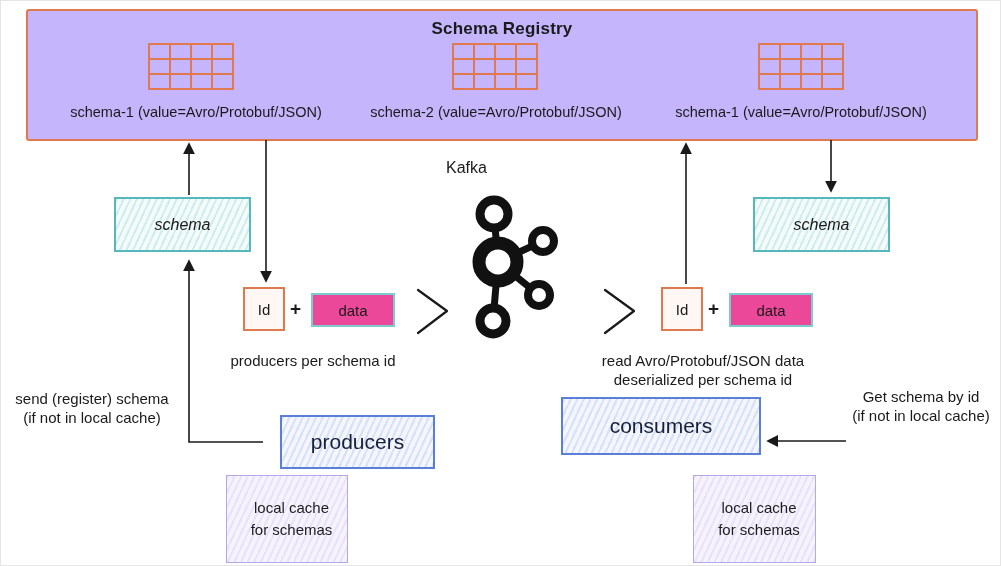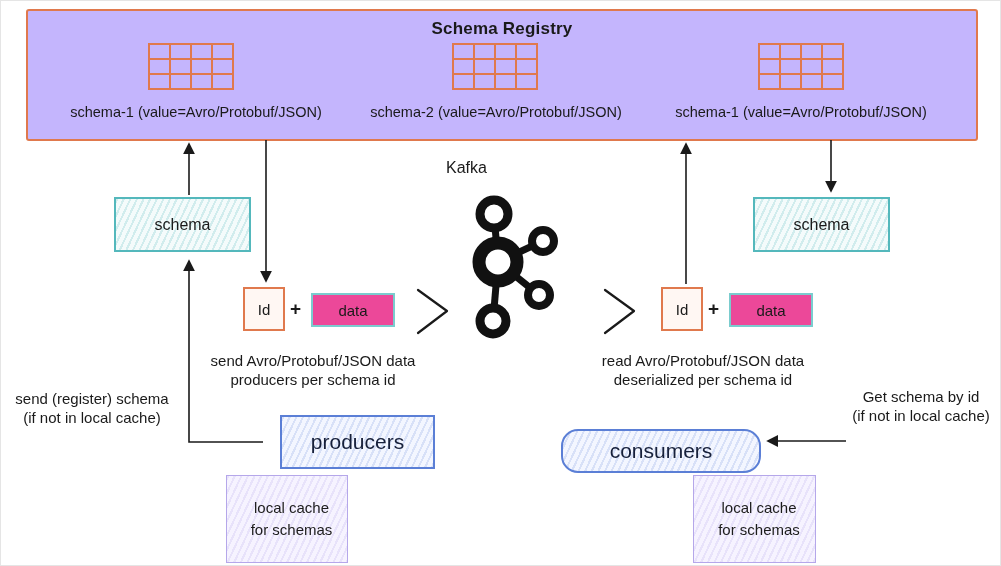--- a/index.html
+++ b/index.html
@@ -28,21 +28,21 @@
 
   .sketch-teal { border:2px solid #54b8bc;
     background:repeating-linear-gradient(115deg, rgba(84,184,188,.22) 0 2px, rgba(255,255,255,0) 2px 6px), #f4fbfb; }
   .sketch-blue { border:2px solid #5b7fd6;
     background:repeating-linear-gradient(115deg, rgba(91,127,214,.18) 0 2px, rgba(255,255,255,0) 2px 6px), #f3f6ff; }
   .sketch-purple { border:1.5px solid #b5a7ea;
     background:repeating-linear-gradient(115deg, rgba(181,167,234,.22) 0 2px, rgba(255,255,255,0) 2px 6px), #f6f3ff;padding-left:9px; }
   .box-orange { border:2px solid #e0794d; background:#fff7f3; }
   .box-teal-light { border:2px solid #7accce; background:#ec4899; }
 
-  .schema-box { font-size:16px; }
+  .schema-box { font-size:16px;font-style:italic; }
   .id-box { font-size:15px; }
   .data-box { font-size:15px; }
   .plus { position:absolute; font-size:19px; font-weight:bold; z-index:3; }
 
   .note { position:absolute; font-size:15px; line-height:19px; text-align:center; z-index:3; }
   .actor-box { font-size:21px; color:#17203a; }
   .cache-box { font-size:15px; line-height:22px; flex-direction:column; color:#1c1c1c; }
 
   .kafka-label { position:absolute; left:445px; top:158px; width:130px; text-align:left;
     font-size:16px; z-index:3; }
@@ -139,21 +139,20 @@
 
   <div class="node box-orange id-box" style="left:242px; top:286px; width:42px; height:44px;">
     <span>Id</span>
   </div>
   <div class="plus" style="left:289px; top:297px;">+</div>
   <div class="node box-teal-light data-box" style="left:310px; top:292px; width:84px; height:34px;">
     <span>data</span>
   </div>
 
   <div class="note" style="left:192px; top:350px; width:240px;">
-    <div>send Avro/Protobuf/JSON data</div>
     <div>producers per schema id</div>
   </div>
 
   <div class="note" style="left:5px; top:388px; width:172px;">
     <div>send (register) schema</div>
     <div>(if not in local cache)</div>
   </div>
 
   <div class="node sketch-blue actor-box" style="left:262px; top:414px; width:155px; height:54px;margin-left:17px;">
     <span>producers</span>
@@ -179,21 +178,21 @@
   <div class="note" style="left:582px; top:350px; width:240px;">
     <div>read Avro/Protobuf/JSON data</div>
     <div>deserialized per schema id</div>
   </div>
 
   <div class="note" style="left:840px; top:386px; width:160px;">
     <div>Get schema by id</div>
     <div>(if not in local cache)</div>
   </div>
 
-  <div class="node sketch-blue actor-box" style="left:560px; top:428px; width:200px; height:44px;border-radius:17px;">
+  <div class="node sketch-blue actor-box" style="left:560px; top:396px; width:200px; height:58px;">
     <span>consumers</span>
   </div>
 
   <div class="node sketch-purple cache-box" style="left:692px; top:474px; width:123px; height:88px;">
     <div>local cache</div>
     <div>for schemas</div>
   </div>
 
 </div>
 

